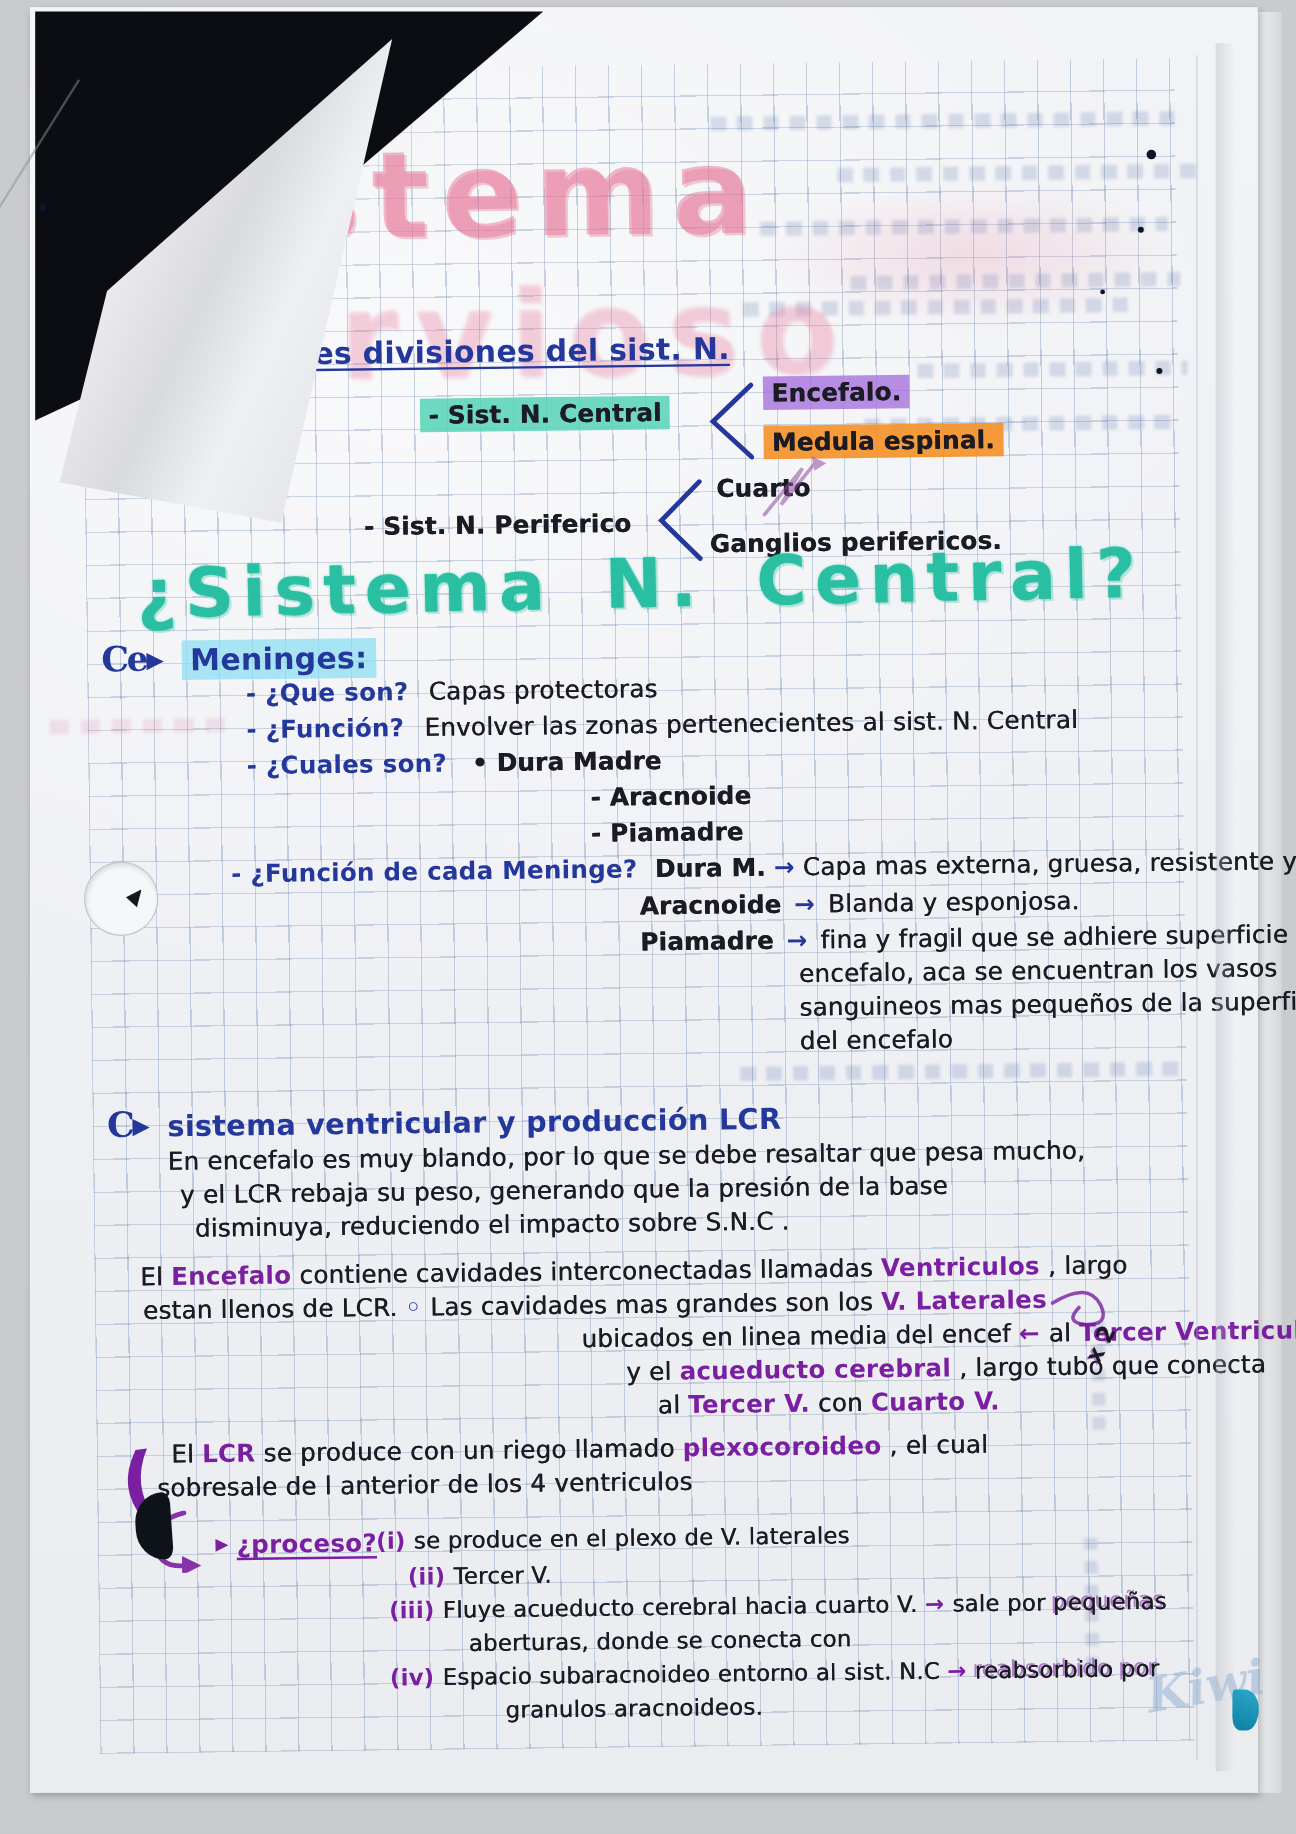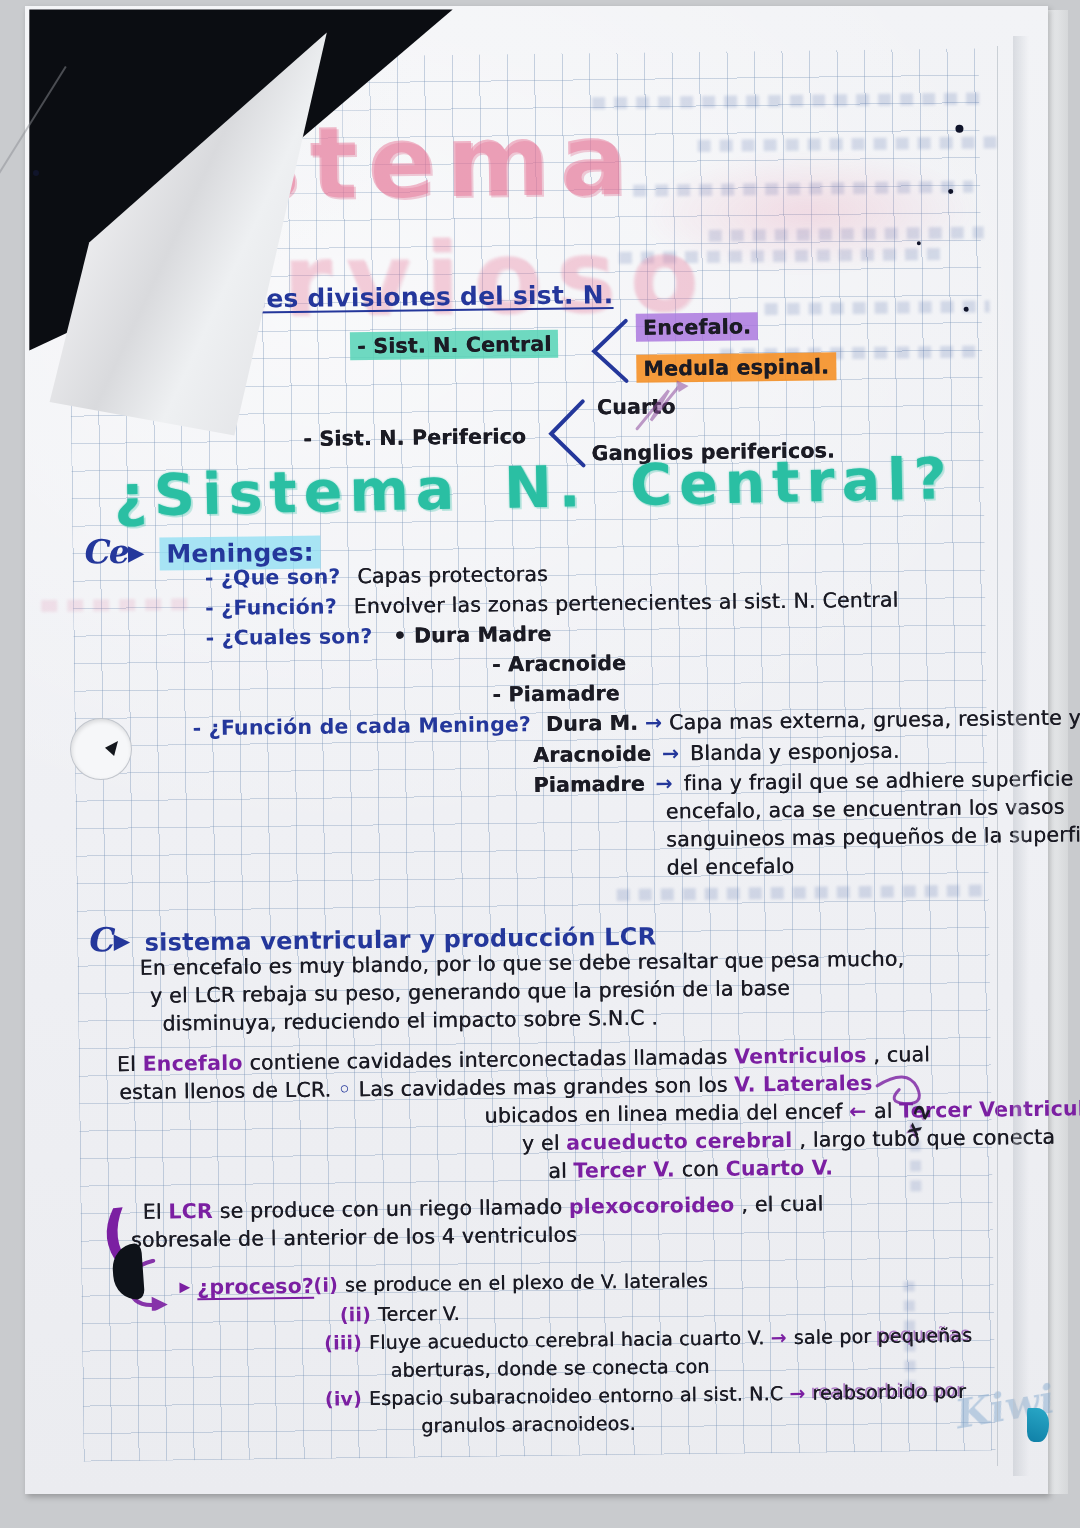--- a/index.html
+++ b/index.html
@@ -54,22 +54,22 @@
   
   .ink{position:absolute;left:0;top:0;width:100%;height:100%;}
   .line{position:absolute;white-space:nowrap;font-size:20.5px;line-height:1;letter-spacing:.2px;color:#1b1b24;}
   .c-k{color:#1b1b24;text-shadow:.4px 0 0 currentColor;}
   .c-b{color:#24379b;font-weight:bold;}
   .c-p{color:#7b1fa2;font-weight:bold;}
   .c-x{color:#1b1b24;text-shadow:-2px -1.5px 0 rgba(123,31,162,.55),.4px 0 0 currentColor;}
   .bold{font-weight:bold;}
   .h1{font-size:25px;font-weight:bold;color:#24379b;}
   .h1 .u{text-decoration:underline;text-decoration-thickness:2px;text-underline-offset:4px;}
-  .marker{font-family:"DejaVu Serif",serif;font-style:italic;font-weight:bold;color:#24379b;
-    font-size:33px;margin-right:8px;letter-spacing:-2px;}
+  .marker{font-family:"DejaVu Serif",serif;font-weight:bold;color:#24379b;
+    font-size:29px;margin-right:8px;letter-spacing:-2px;}
   .hl{padding:2px 7px;}
   .hl-teal{background:rgba(86,212,182,.85);}
   .hl-purple{background:rgba(167,114,221,.8);}
   .hl-orange{background:rgba(245,146,42,.92);}
   .hl-cyan{background:rgba(142,221,243,.75);}
   .title{position:absolute;left:96px;top:96px;font-weight:bold;font-size:100px;letter-spacing:10px;
     color:rgba(231,118,152,.5);text-shadow:2px 2px 0 rgba(217,88,128,.3);}
   .title .w2{opacity:.5;filter:blur(1.3px);letter-spacing:14px;}
   .snc-title{position:absolute;left:92px;top:448px;font-size:57px;font-weight:bold;letter-spacing:7px;
     word-spacing:16px;color:#2abfa3;text-shadow:0 0 2px rgba(42,191,163,.65),2px 2px 0 rgba(42,191,163,.25);
@@ -186,21 +186,21 @@
       <div class="line c-k" style="left:640px;top:853px;">del encefalo</div>
 
       <div class="line h1" style="left:62px;top:912px;font-size:24px;">
         <span class="marker">C▸</span>
         <span>sistema ventricular y producción LCR</span>
       </div>
       <div class="line c-k" style="left:112px;top:947px;">En encefalo es muy blando, por lo que se debe resaltar que pesa mucho,</div>
       <div class="line c-k" style="left:122px;top:975px;">y el LCR rebaja su peso, generando que la presión de la base</div>
       <div class="line c-k" style="left:134px;top:1003px;">disminuya, reduciendo el impacto sobre S.N.C .</div>
 
-      <div class="line" style="left:88px;top:1043px;"><span class="c-k">El </span><span class="c-p">Encefalo</span><span class="c-k"> contiene cavidades interconectadas llamadas </span><span class="c-p">Ventriculos</span><span class="c-k"> , cual</span></div>
+      <div class="line" style="left:88px;top:1043px;"><span class="c-k">El </span><span class="c-p">Encefalo</span><span class="c-k"> contiene cavidades interconectadas llamadas </span><span class="c-p">Ventriculos</span><span class="c-k"> , largo</span></div>
       <div class="line" style="left:90px;top:1071px;"><span class="c-k">estan llenos de LCR. </span><span class="c-b">◦ </span><span class="c-k">Las cavidades mas grandes son los </span><span class="c-p">V. Laterales</span></div>
       <div class="line" style="left:455px;top:1099px;"><span class="c-k">ubicados en linea media del encef </span><span class="c-p">← </span><span class="c-k">al </span><span class="c-p">Tercer Ventriculo</span></div>
       <div class="line" style="left:492px;top:1127px;"><span class="c-k">y el </span><span class="c-p">acueducto cerebral</span><span class="c-k"> , largo tubo que conecta</span></div>
       <div class="line" style="left:518px;top:1155px;"><span class="c-k">al </span><span class="c-p">Tercer V.</span><span class="c-k"> con </span><span class="c-p">Cuarto V.</span></div>
       <div class="diag-note" style="left:872px;top:1108px;">x 2</div>
       <svg class="doodle" style="left:838px;top:1062px;opacity:.8;" width="80" height="70">
         <path d="M10,22 q30,-18 40,2 q8,18 -14,16 q-16,-2 -4,-14" fill="none" stroke="#7b1fa2" stroke-width="3" stroke-linecap="round"></path>
       </svg>
 
       <div class="paren" style="left:70px;top:1186px;">(</div>

